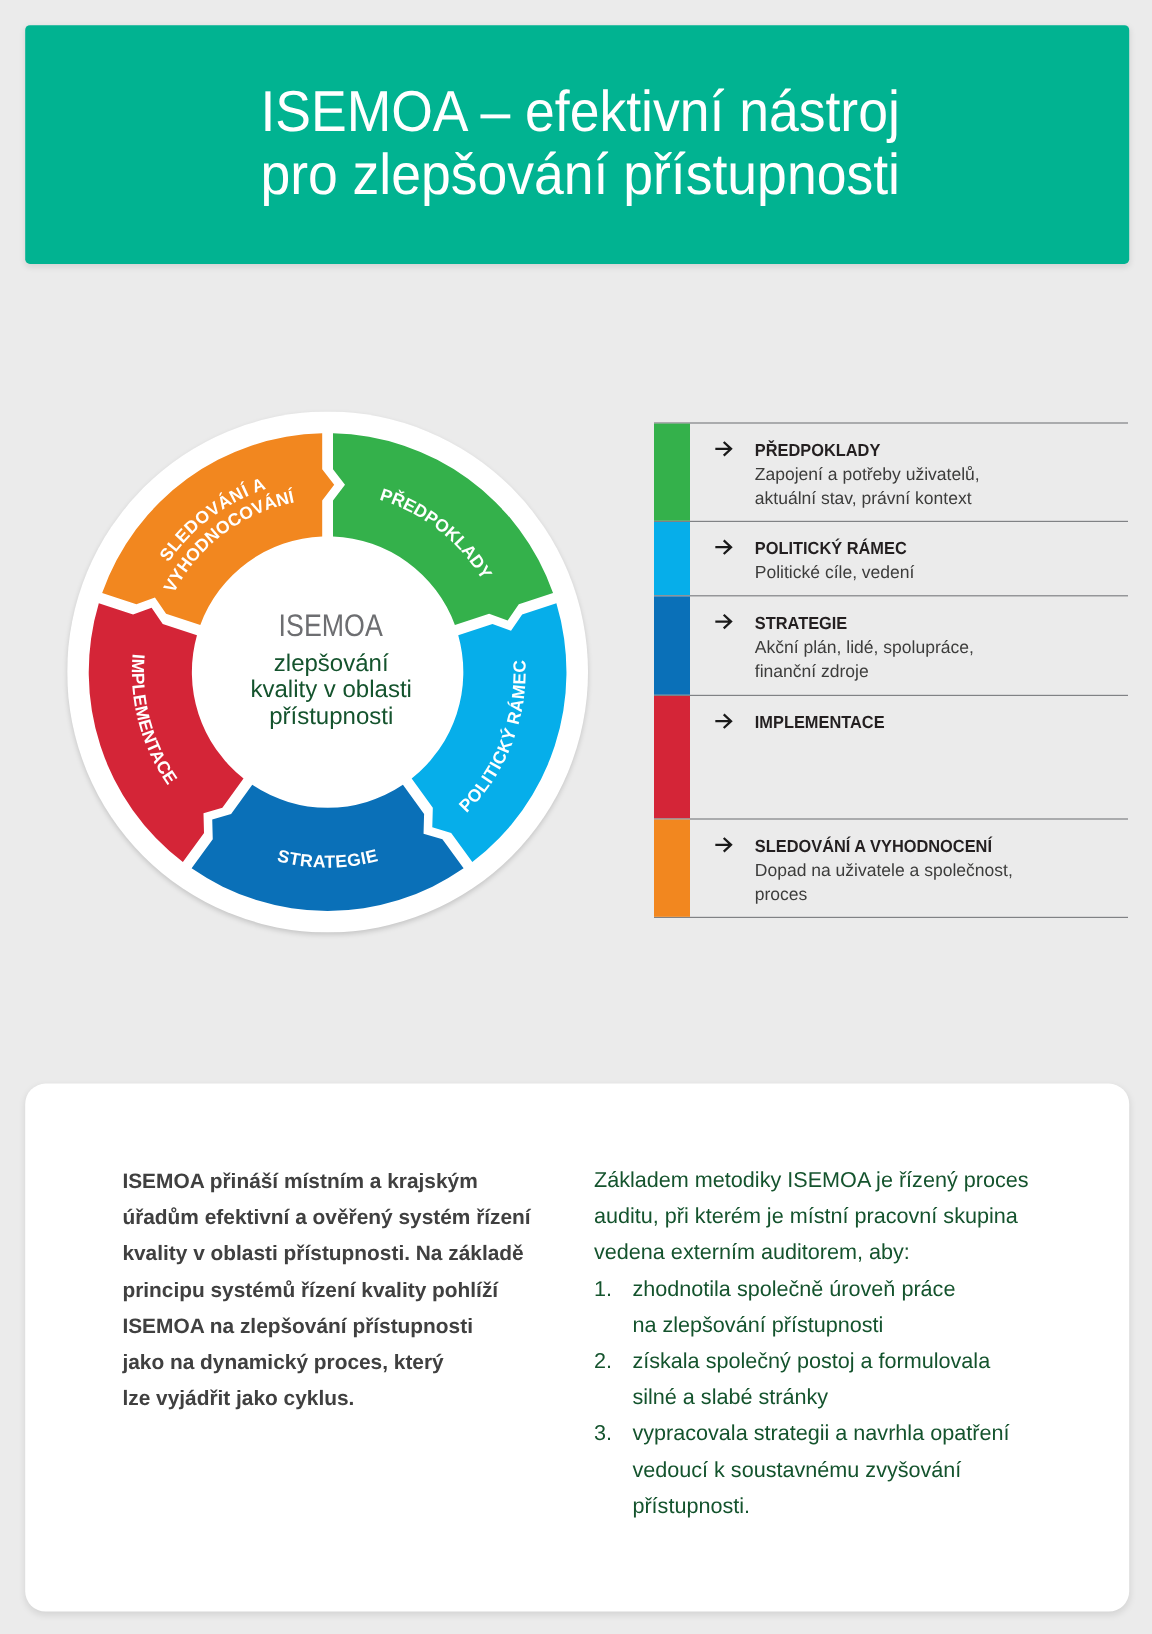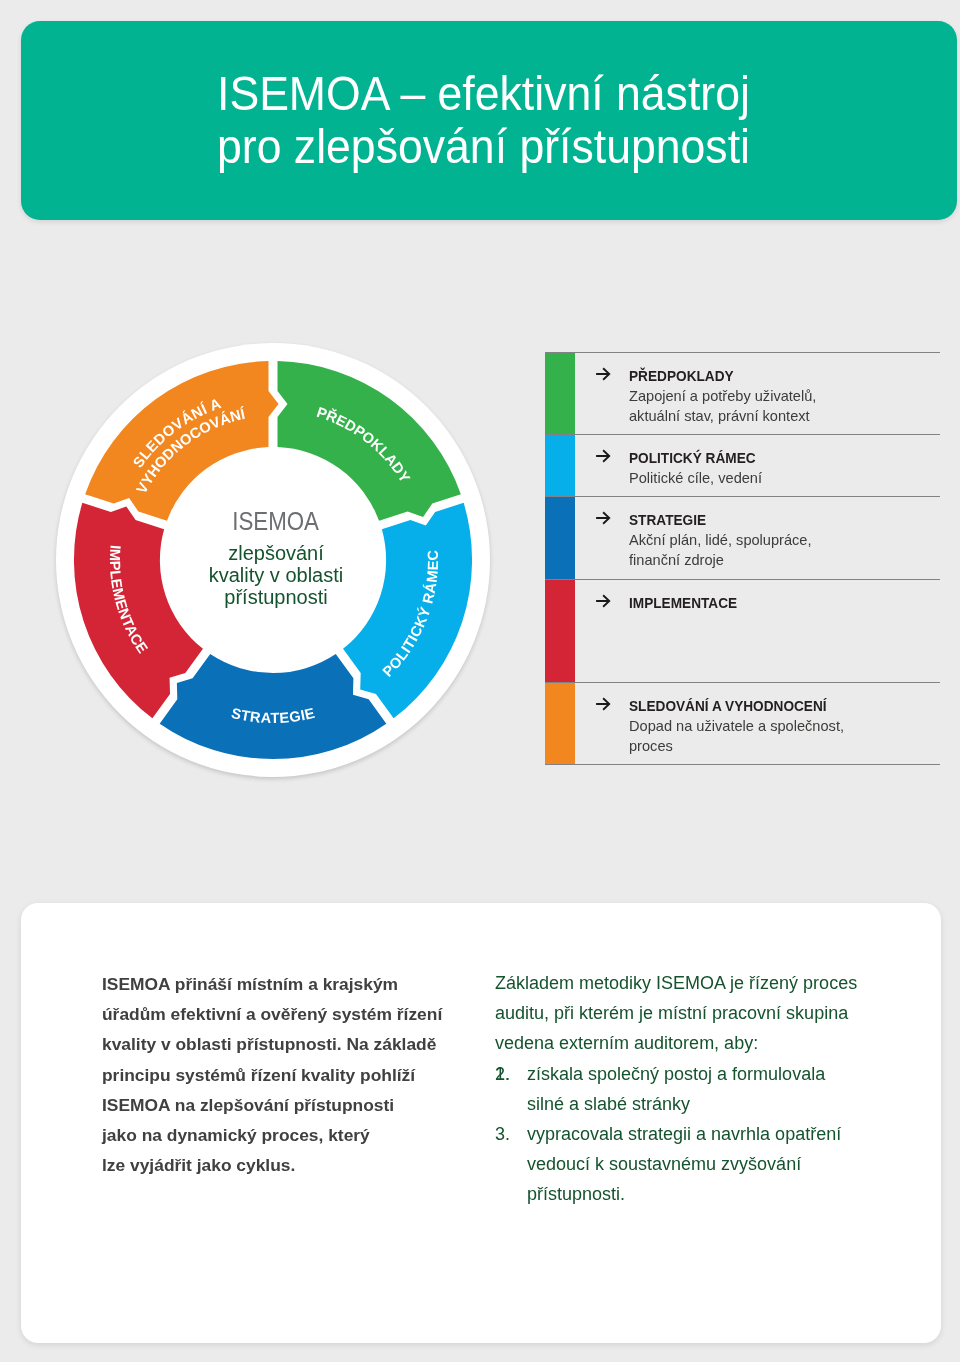--- a/index.html
+++ b/index.html
@@ -3,22 +3,22 @@
 <meta charset="utf-8">
 <style>
   html,body{margin:0;padding:0;}
   body{width:960px;height:1362px;overflow:hidden;
        background:#ebebeb;
        font-family:"Liberation Sans", sans-serif;}
   .page{position:relative;width:960px;height:1362px;}
 
   
   .header{position:absolute;left:21px;top:21px;width:920px;height:199px;
-          background:#01b391;border-radius:19px;
-          box-shadow:0 2px 5px rgba(0,0,0,.10);padding-left:16px;}
+          background:#01b391;border-radius:4px;
+          box-shadow:0 2px 5px rgba(0,0,0,.10);}
   .header h1{margin:0;position:absolute;left:196px;top:46px;
              color:#ffffff;font-size:48px;line-height:53px;font-weight:300;
              letter-spacing:0;white-space:pre-line;
              transform:scaleX(.929);transform-origin:0 0;}
 
   
   .wheel{position:absolute;left:56px;top:343px;width:434px;height:434px;
          filter:drop-shadow(0 2px 2px rgba(0,0,0,.16));}
   .wheel svg{display:block;}
   .center-txt{position:absolute;left:56px;top:343px;width:434px;height:434px;}
@@ -153,17 +153,18 @@
   <div class="panel"></div>
   <div class="colL">ISEMOA přináší místním a krajským
 úřadům efektivní a ověřený systém řízení
 kvality v oblasti přístupnosti. Na základě
 principu systémů řízení kvality pohlíží
 ISEMOA na zlepšování přístupnosti
 jako na dynamický proces, který
 lze vyjádřit jako cyklus.</div>
   <div class="colR" id="colR"><div>Základem metodiky ISEMOA je řízený proces
 auditu, při kterém je místní pracovní skupina
-vedena externím auditorem, aby:</div><ul class="olist"><li><span class="num">1.</span></li><li><span class="num">2.</span><span>získala společný postoj a formulovala
+vedena externím auditorem, aby:</div><ul class="olist"><li><span class="num">1.</span><span>zhodnotila společně úroveň práce
+na zlepšování přístupnosti</span></li><li><span class="num">2.</span><span>získala společný postoj a formulovala
 silné a slabé stránky</span></li><li><span class="num">3.</span><span>vypracovala strategii a navrhla opatření
 vedoucí k soustavnému zvyšování
 přístupnosti.</span></li></ul></div>
 </div>
 
 </body></html>

